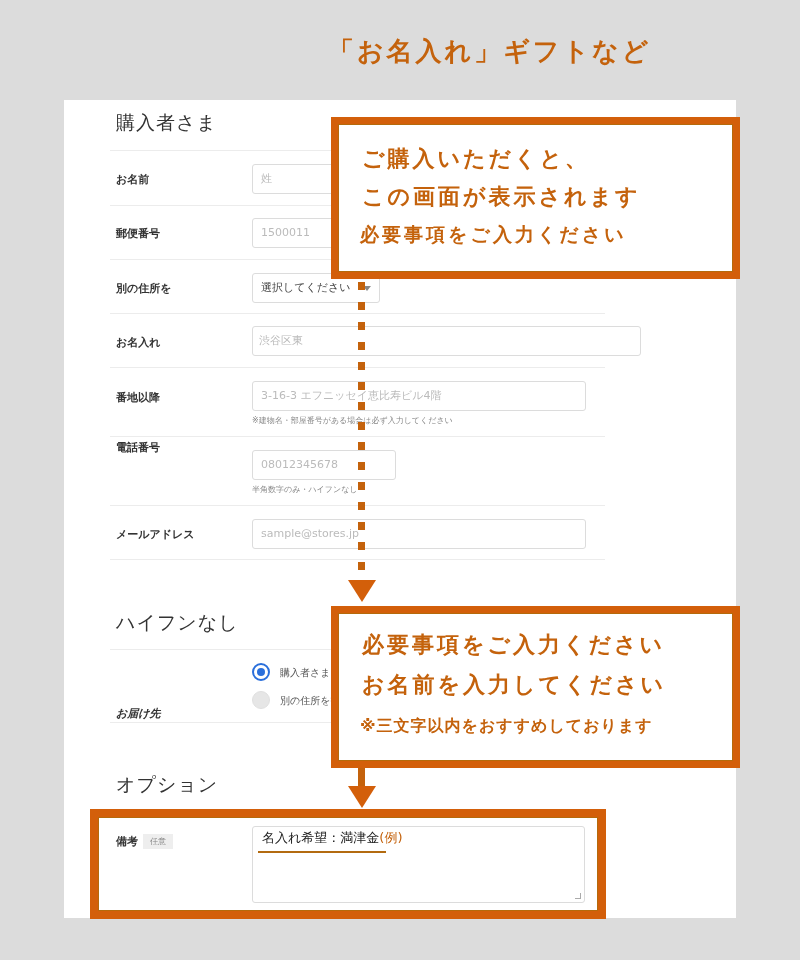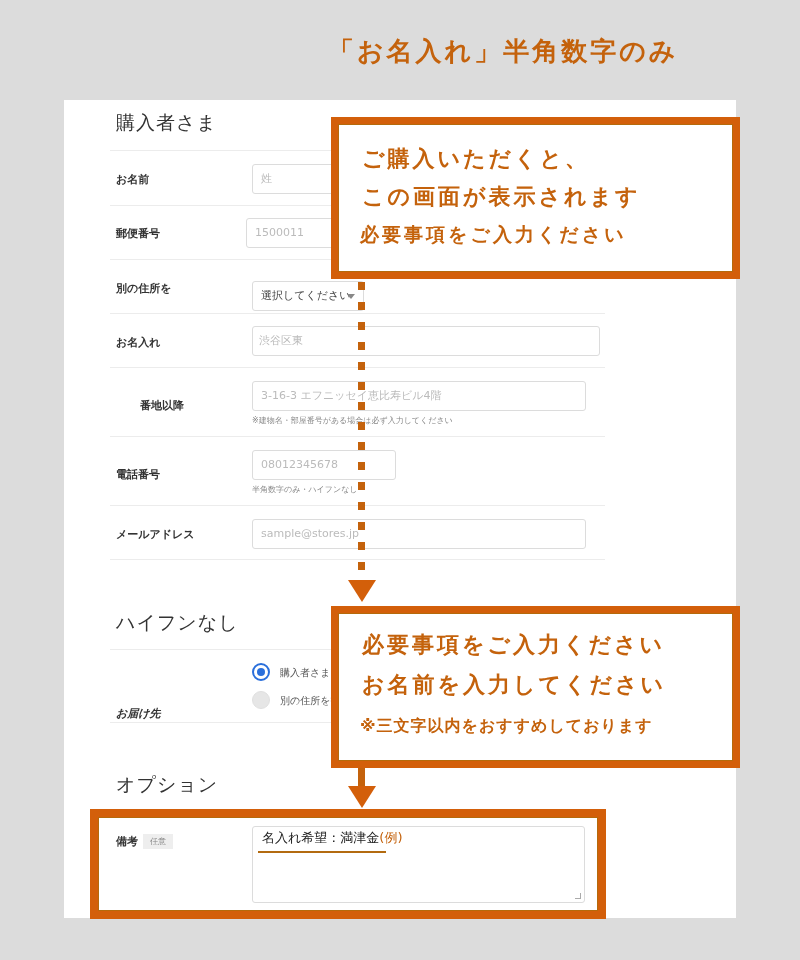--- a/index.html
+++ b/index.html
@@ -101,52 +101,52 @@
     .arrow-head {
       position: absolute; width: 0; height: 0;
       border-left: 14px solid transparent; border-right: 14px solid transparent;
       border-top: 22px solid #d35f0a;
     }
     .arrow-shaft { position: absolute; width: 7px; background: #c4620c; }
   </style>
 </head>
 <body>
 
-<div class="headline">「お名入れ」半角数字のみ</div>
+<div class="headline">「お名入れ」ギフトなど</div>
 
 <div class="card"></div>
 
 <div class="section-title" style="top:110px;">購入者さま</div>
 <div class="divider" style="top:150px;"></div>
 
 <div class="row-label" style="top:172px;">お名前</div>
 <div class="input" style="left:252px; top:164px; width:135px;">姓</div>
 <div class="divider" style="top:205px;"></div>
 
 <div class="row-label" style="top:226px;">郵便番号</div>
-<div class="input" style="left:246px; top:218px; width:135px;">1500011</div>
+<div class="input" style="left:252px; top:218px; width:135px;">1500011</div>
 <div class="divider" style="top:259px;"></div>
 
 <div class="row-label" style="top:281px;">別の住所を</div>
-<div class="input" style="left:252px; top:273px; width:112px;margin-top:8px;">
+<div class="input" style="left:252px; top:273px; width:128px;">
   <span class="select-val">選択してください</span>
   <span class="select-arrow"></span>
 </div>
 <div class="divider" style="top:313px;"></div>
 
 <div class="row-label" style="top:335px;">お名入れ</div>
-<div class="input" style="left:252px; top:326px; width:348px;padding-left:6px;">渋谷区東</div>
+<div class="input" style="left:252px; top:326px; width:389px;padding-left:6px;">渋谷区東</div>
 <div class="divider" style="top:367px;"></div>
 
-<div class="row-label" style="top:398px;margin-left:24px;">番地以降</div>
+<div class="row-label" style="top:390px;">番地以降</div>
 <div class="input" style="left:252px; top:381px; width:334px;">3-16-3 エフニッセイ恵比寿ビル4階</div>
 <div class="hint" style="top:415px;">※建物名・部屋番号がある場合は必ず入力してください</div>
 <div class="divider" style="top:436px;"></div>
 
-<div class="row-label" style="top:467px;">電話番号</div>
+<div class="row-label" style="top:440px;">電話番号</div>
 <div class="input" style="left:252px; top:450px; width:144px;">08012345678</div>
 <div class="hint" style="top:484px;">半角数字のみ・ハイフンなし</div>
 <div class="divider" style="top:505px;"></div>
 
 <div class="row-label" style="top:527px;">メールアドレス</div>
 <div class="input" style="left:252px; top:519px; width:334px;">sample@stores.jp</div>
 <div class="divider" style="top:559px;"></div>
 
 <div class="section-title" style="top:610px;">ハイフンなし</div>
 <div class="divider" style="top:649px;"></div>

